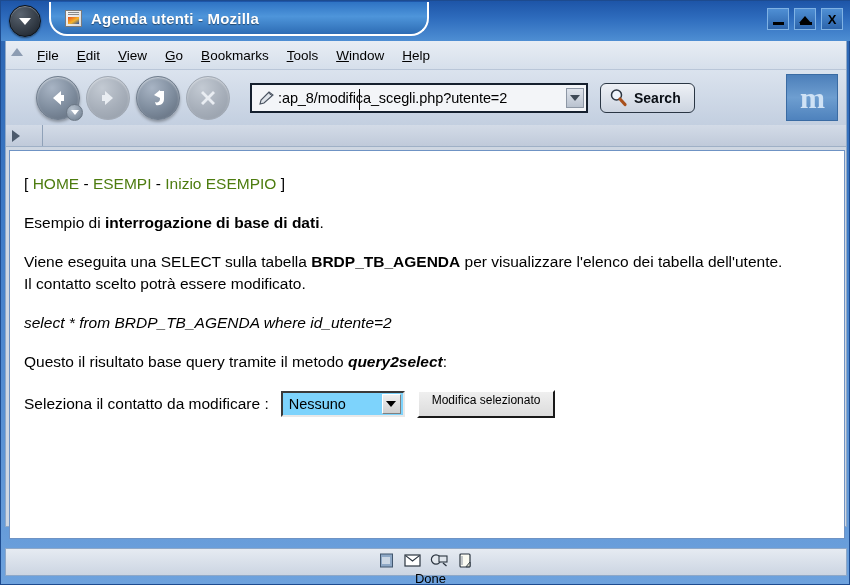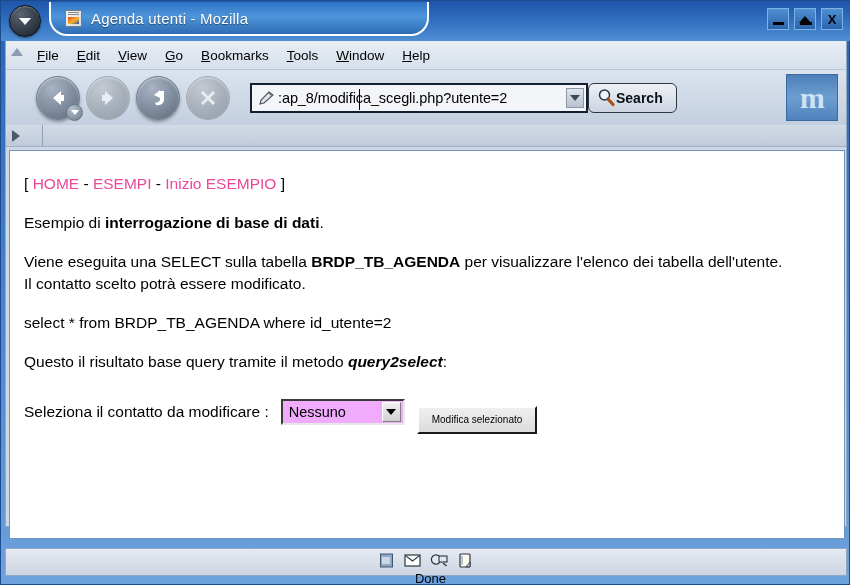--- a/index.html
+++ b/index.html
@@ -60,21 +60,21 @@
     content: "";
     position: absolute; left: 2px; top: 6px; right: 2px; bottom: 2px;
     background: linear-gradient(to bottom right, #e84b1a 0%, #f5b42a 55%, #2450a8 100%);
   }
   #page-icon:before {
     content: "";
     position: absolute; left: 2px; top: 1px; right: 2px; height: 4px;
     background: repeating-linear-gradient(to bottom, #8a8a8a 0 1px, transparent 1px 2px);
   }
   #title-text {
-    color: #ffffff; font-size: 15px; font-weight: normal;
+    color: #ffffff; font-size: 15px; font-weight: bold;
     letter-spacing: .2px; white-space: nowrap;
     text-shadow: 0 1px 1px rgba(0,0,0,.45);
   }
   #wincontrols {
     position: absolute; right: 8px; top: 7px;
     display: flex; gap: 5px;
   }
   .wbtn {
     width: 22px; height: 22px;
     background: linear-gradient(to bottom, #4f8fd4 0%, #2c64ab 100%);
@@ -189,26 +189,26 @@
     border: 1px solid #8d97a5;
     display: flex; align-items: center; justify-content: center;
     cursor: pointer;
   }
   #url-drop .c {
     width: 0; height: 0;
     border-left: 5px solid transparent; border-right: 5px solid transparent;
     border-top: 6px solid #3e4956;
   }
   #searchbtn {
-    margin-left: 0;
+    margin-left: 12px;
     height: 30px; padding: 0 13px 0 8px;
     border-radius: 6px;
     background: linear-gradient(to bottom, #eef1f6 0%, #ccd4e0 100%);
     border: 1px solid #2a3644;
-    display: flex; align-items: center; 
+    display: flex; align-items: center; gap: 6px;
     cursor: pointer;
   }
   #searchbtn .lbl { font-size: 14px; font-weight: bold; color: #0a0f15; }
   #mozlogo {
     position: absolute; right: 8px; top: 4px;
     width: 52px; height: 47px;
     background: linear-gradient(to bottom, #4c7fba 0%, #6e9ed0 50%, #4e82bd 100%);
     border: 1px solid #3a6ba3;
     display: flex; align-items: center; justify-content: center;
     color: #cfe2f5; font-size: 30px; font-weight: bold;
@@ -241,33 +241,33 @@
     width: 836px; height: 389px;
     background: #ffffff;
     border: 1px solid #6f93c4;
     overflow: hidden;
     padding: 22px 14px 0 14px;
     font-size: 15.5px;
     color: #000;
     line-height: 1.42;
   }
   #content p { margin: 0 0 17px 0; }
-  #content a { color: #ec4899; text-decoration: none; }
-  .italic { }
+  #content a { color: #4d7c0f; text-decoration: none; }
+  .italic { font-style: italic; }
   .bold { font-weight: bold; }
   .bolditalic { font-weight: bold; font-style: italic; }
 
   
   #formrow {
     display: flex; align-items: center; gap: 12px;
     margin-top: 2px;
   }
   #selwrap {
     width: 124px; height: 26px;
-    background: #f0abfc;
+    background: #7dd3fc;
     border: 2px inset #b8b8b8;
     border-color: #8e8e8e #e8e8e8 #e8e8e8 #8e8e8e;
     display: flex; align-items: center;
     padding: 0 2px 0 6px;
     font-size: 14.5px;
     cursor: pointer;
     gap: 36px;
   }
   #selwrap .val { flex: 1; white-space: nowrap; }
   #selarrow {
@@ -281,25 +281,24 @@
   #selarrow .c {
     width: 0; height: 0;
     border-left: 5px solid transparent; border-right: 5px solid transparent;
     border-top: 6px solid #000;
   }
   #modbtn {
     height: 28px; padding: 0 13px;
     background: linear-gradient(to bottom, #efefef 0%, #dcdcdc 100%);
     border: 2px outset #d4d4d4;
     border-color: #ffffff #6e6e6e #6e6e6e #ffffff;
-    font-size: 10px; color: #000;
-    display: flex; align-items: center;
+    font-size: 12px; color: #000;
+    display: flex; align-items: flex-start;
     cursor: pointer;
     font-family: "Liberation Sans", sans-serif;
-    margin-top: 16px;
   }
 
   
   #statusbar {
     position: absolute; left: 4px; bottom: 8px;
     width: 842px; height: 28px;
     background: linear-gradient(to bottom, #e6ebf2 0%, #ccd5e2 100%);
     border: 1px solid #8ea8c8;
     display: flex; align-items: center; flex-direction: column;
   }

